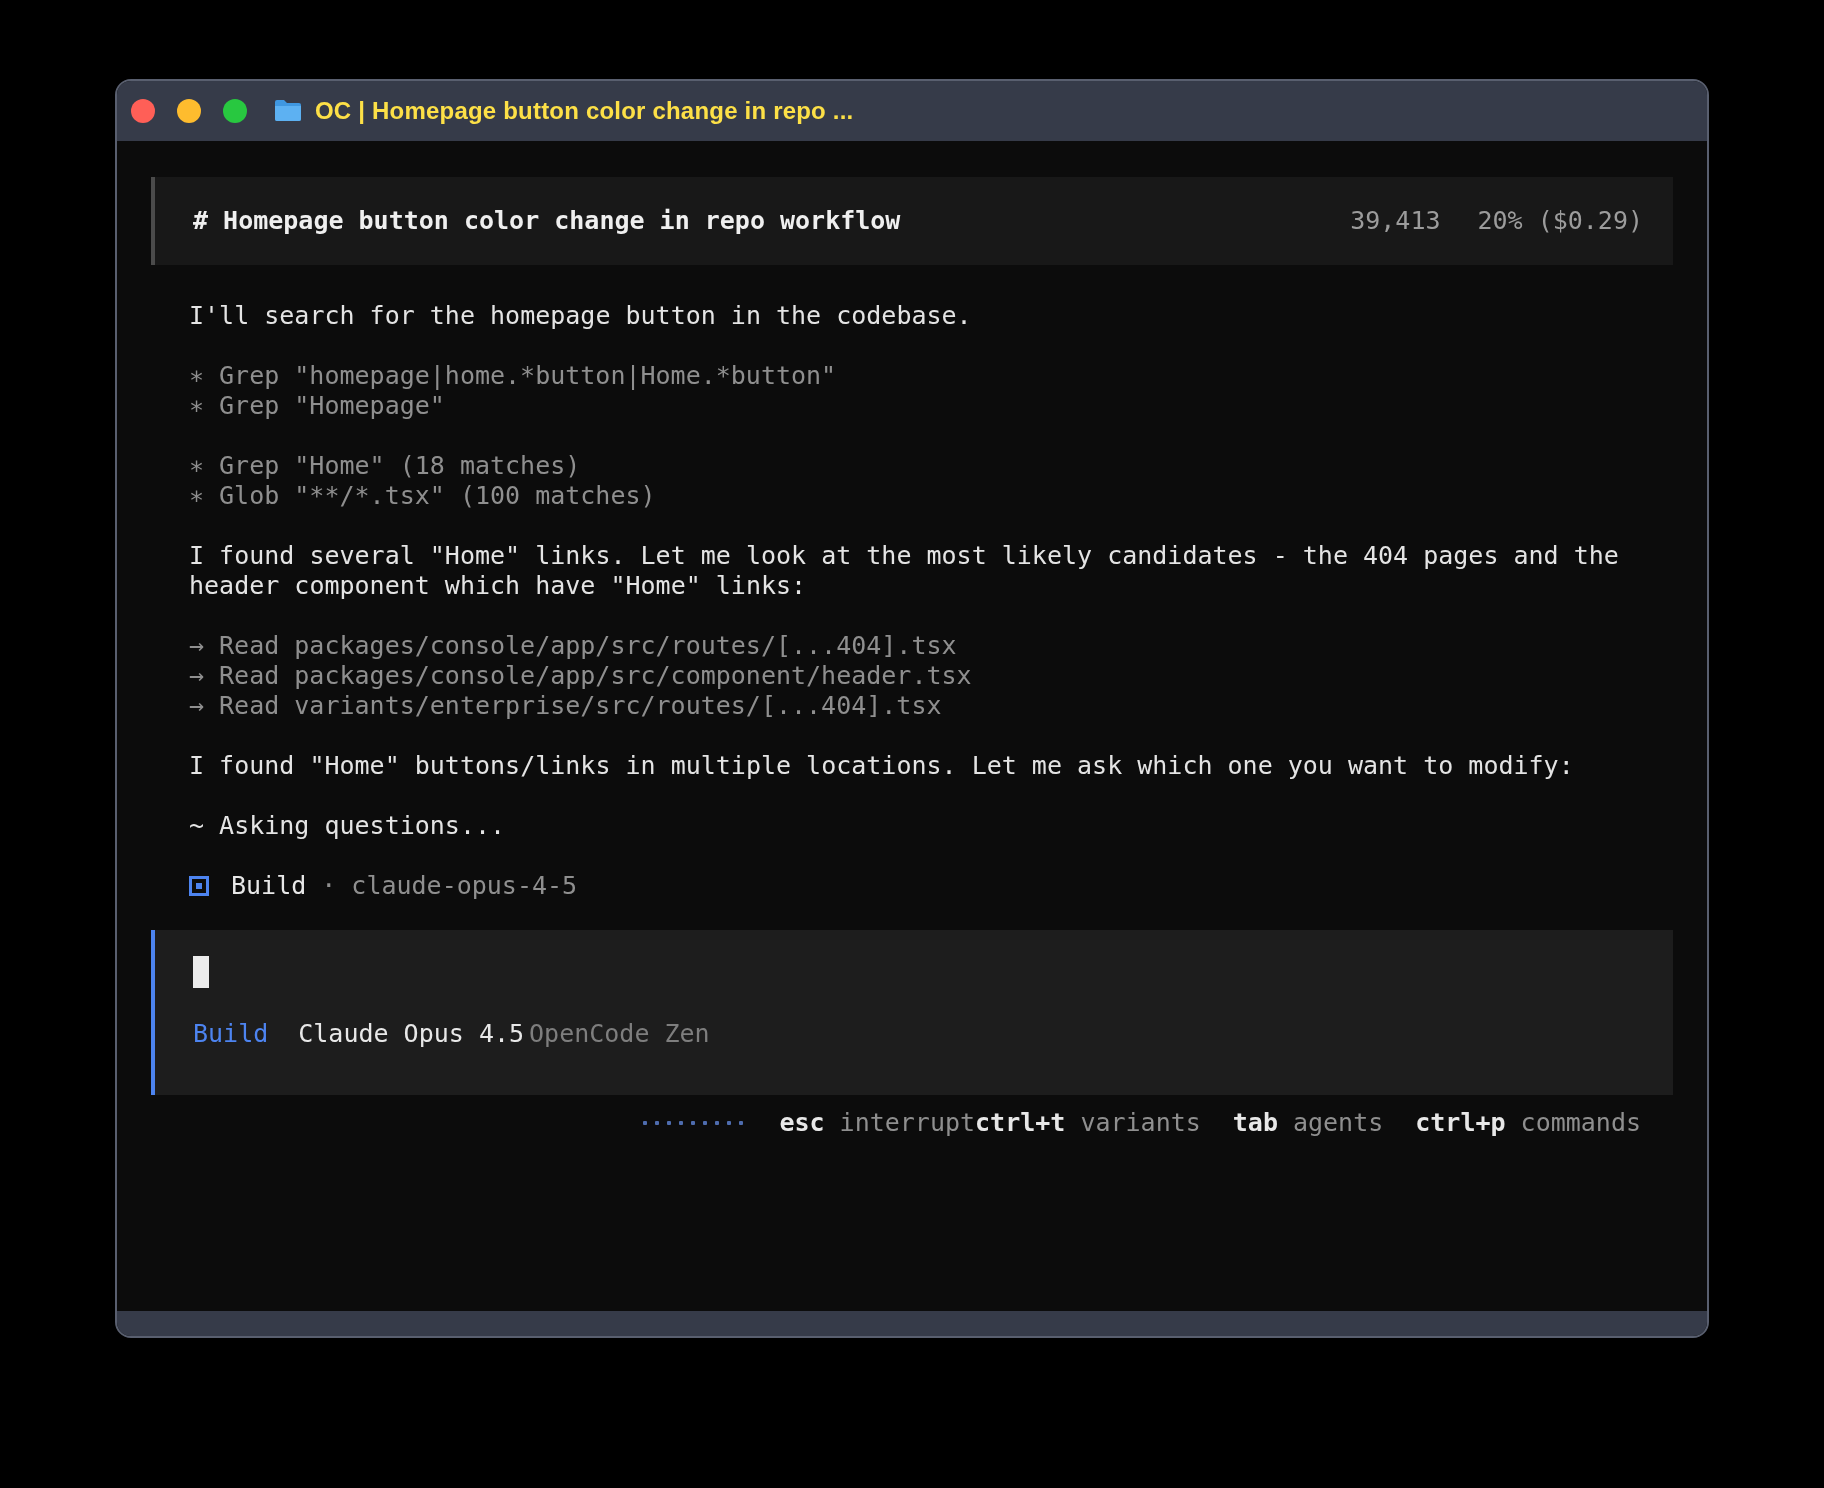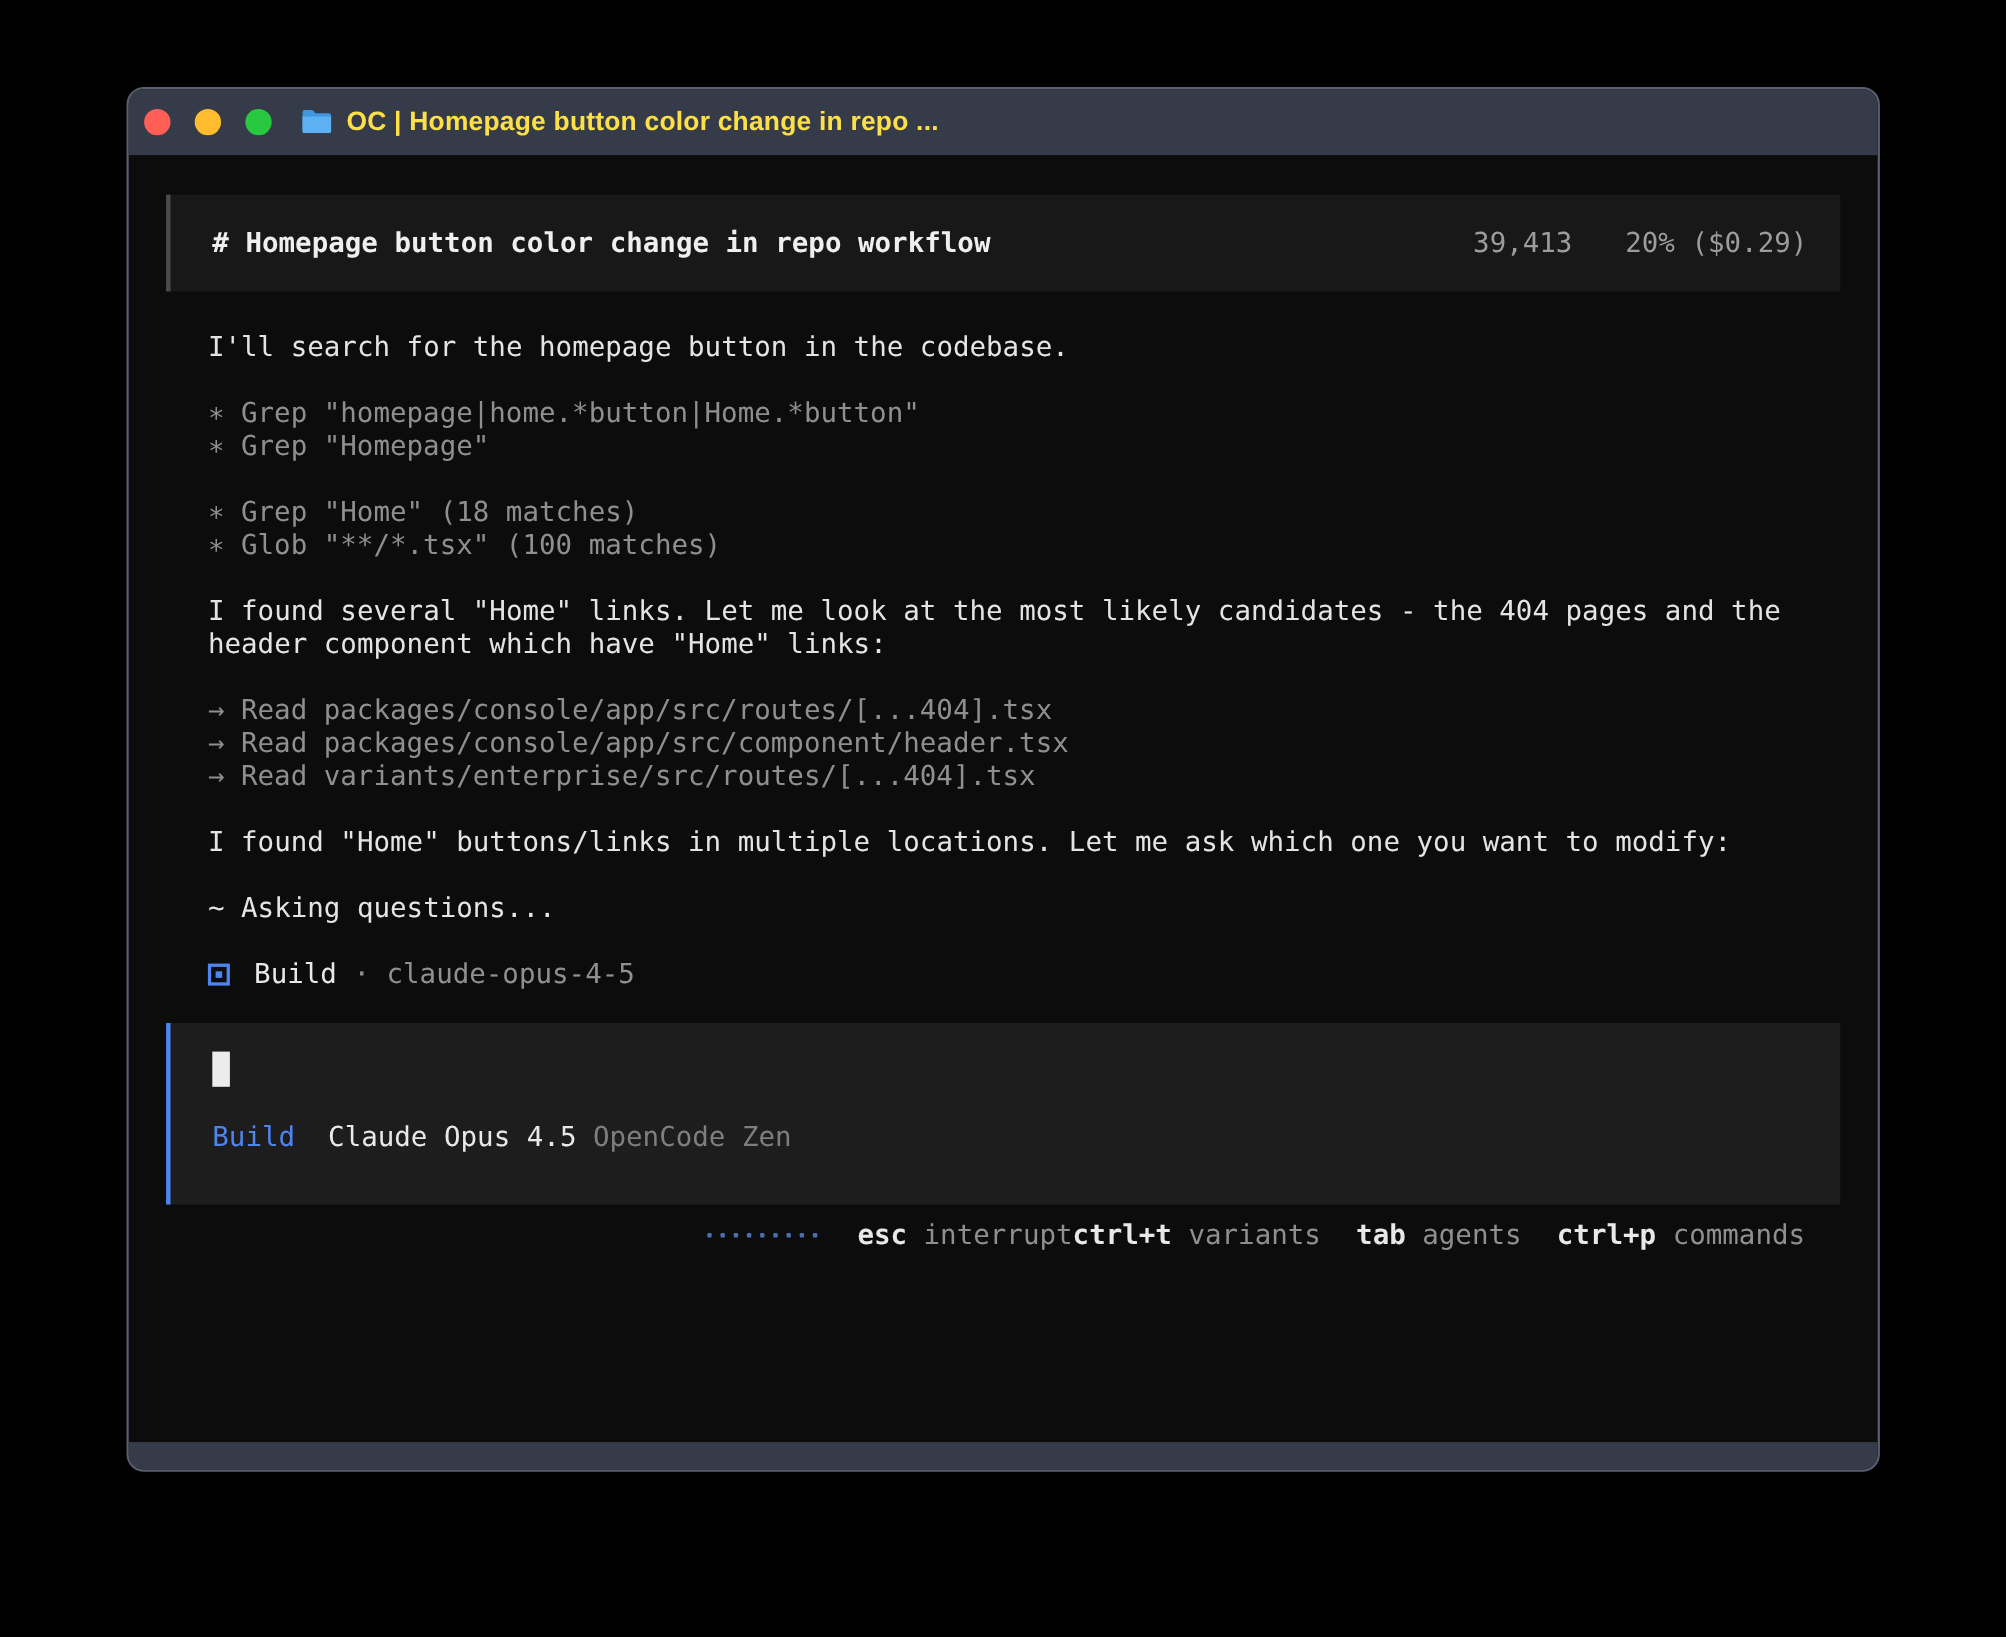--- a/index.html
+++ b/index.html
@@ -43,21 +43,21 @@
 
   .block { border-left:4px solid #4b4b4b; background:#181818; box-sizing:border-box; }
 
   .header-block {
     margin-top:36px; height:88px;
     display:flex; align-items:center; justify-content:space-between;
     padding:0 30px 0 38px;
   }
   .header-title { color:#efefef; font-weight:bold; }
   .header-stats { display:flex; align-items:center; color:#9c9c9c; }
-  .header-stats .tokens { margin-right:48px; }
+  .header-stats .tokens { margin-right:37px; }
   .header-stats .pct { margin-right:15px; }
 
   .user-block {
     margin-top:37px;
     border-left-color:#4d84f0;
     padding:24px 30px 24px 38px;
     color:#e6e6e6;
   }
 
   .transcript { margin-top:36px; padding-left:38px; }
@@ -80,21 +80,21 @@
 
   .input-block {
     margin-top:29px; height:139px;
     border-left:4px solid #4d84f0;
     background:#1d1d1d;
     padding:26px 30px 0 38px;
   }
   .cursor { width:16px; height:32px; background:#ececec; }
   .input-status { margin-top:31px; display:flex; align-items:center; }
   .input-agent { color:#4d84f0; margin-right:30px; }
-  .input-model { color:#e8e8e8; margin-right:15px; }
+  .input-model { color:#e8e8e8; margin-right:5px; }
   .input-provider { color:#7e7e7e; }
 
   
   .statusbar {
     margin-top:13px; height:30px;
     display:flex; align-items:center; justify-content:flex-end;
     padding:0 32px 0 49px;
   }
   .sb-left { display:flex; align-items:center; }
   .dots { display:flex; gap:8px; margin-right:36px; }

